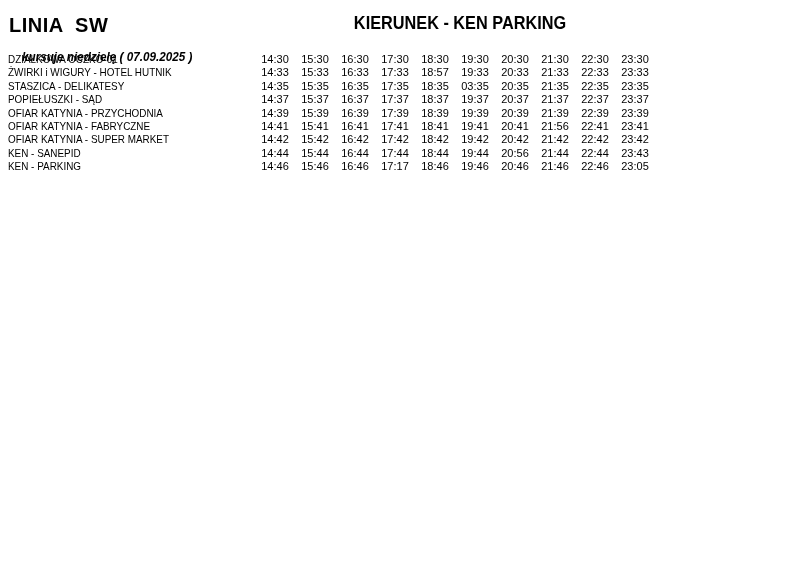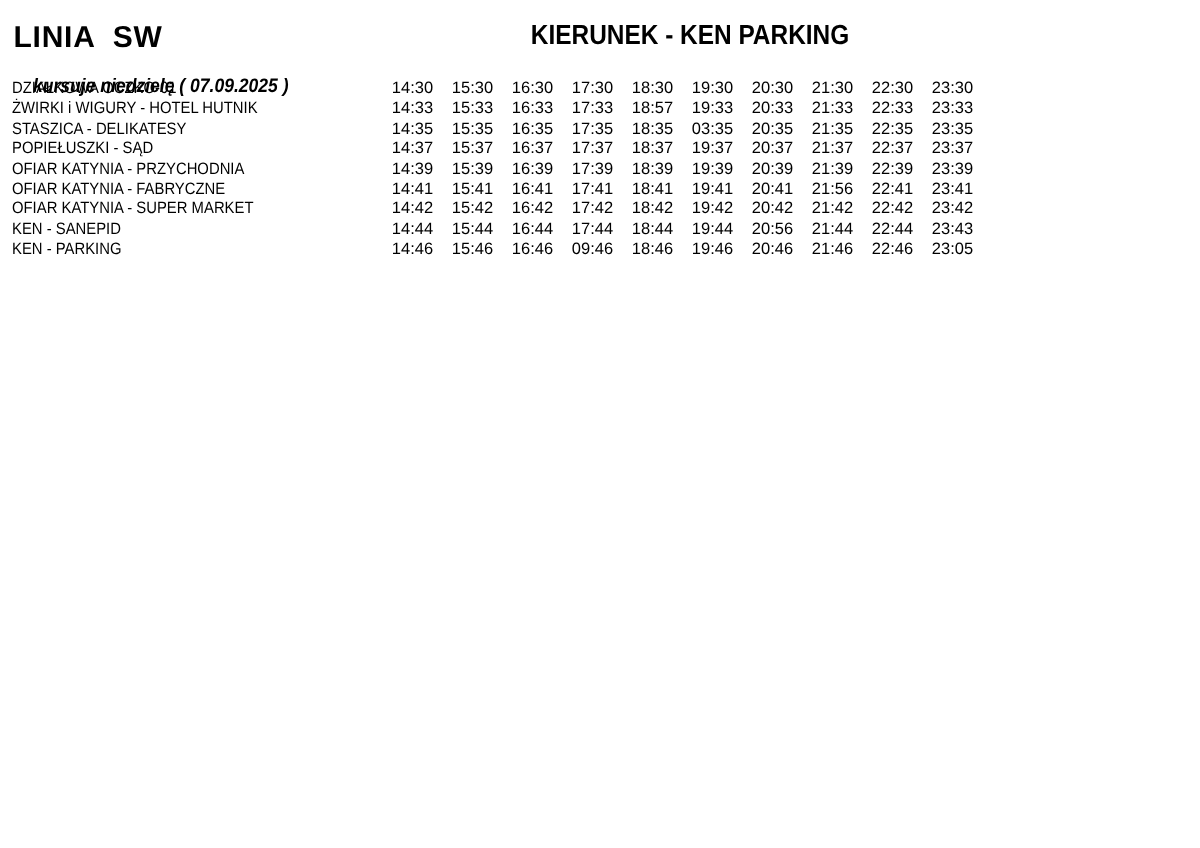--- a/index.html
+++ b/index.html
@@ -200,21 +200,21 @@
           <td class="time">20:56</td>
           <td class="time">21:44</td>
           <td class="time">22:44</td>
           <td class="time">23:43</td>
         </tr>
         <tr>
           <td class="stop"><span class="cond">KEN - PARKING</span></td>
           <td class="time">14:46</td>
           <td class="time">15:46</td>
           <td class="time">16:46</td>
-          <td class="time">09:46</td>
+          <td class="time">17:17</td>
           <td class="time">18:46</td>
           <td class="time">19:46</td>
           <td class="time">20:46</td>
           <td class="time">21:46</td>
           <td class="time">22:46</td>
           <td class="time">23:05</td>
         </tr>
       </tbody>
   </table>
 

